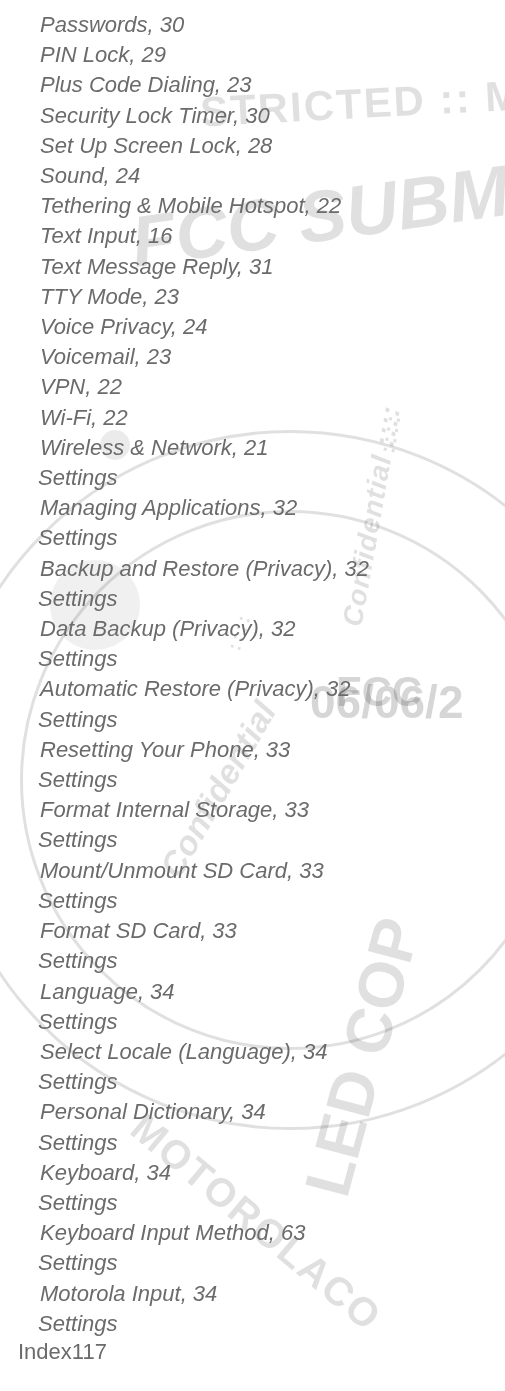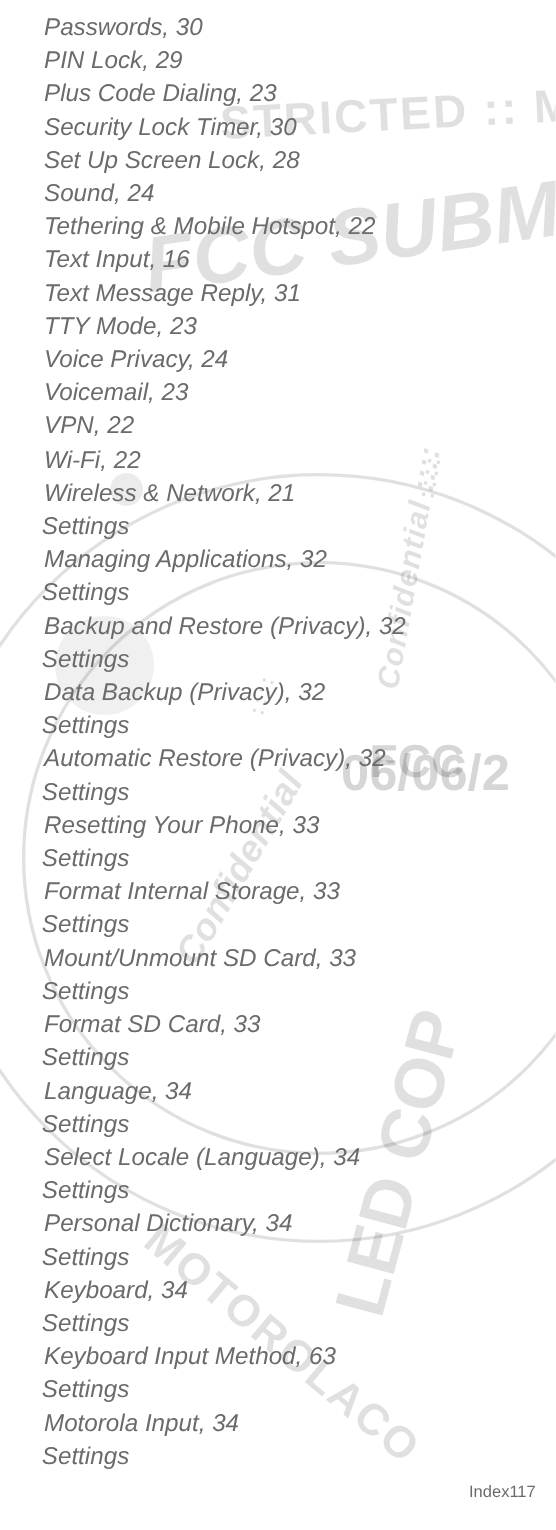--- a/index.html
+++ b/index.html
@@ -147,25 +147,25 @@
       padding-left: 22px;
     }
     .top-entry {
       padding-left: 0;
       margin-left: 20px;
     }
     .footer {
       position: absolute;
       bottom: 26px;
       left: 18px;
-      right: 18px;
+      right: 6px;
       display: flex;
-      justify-content: flex-end;
+      justify-content: flex-start;
       color: #6b6b6b;
-      font-size: 15px;
+      font-size: 22px;
       z-index: 1;
     }
   </style>
 </head>
 <body>
 
 <div class="watermark-layer">
   <div class="circle outer-circle"></div>
   <div class="circle inner-circle"></div>
   <div class="wm-blob1"></div>

